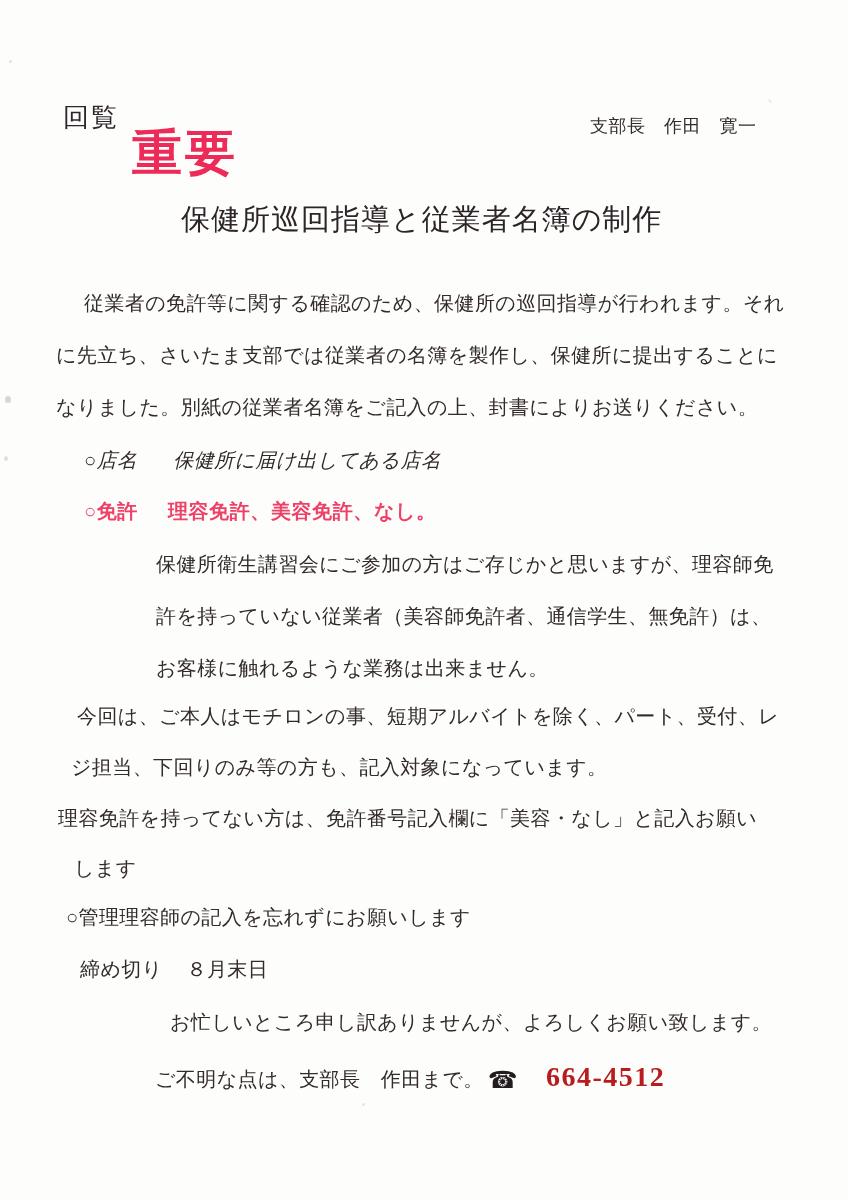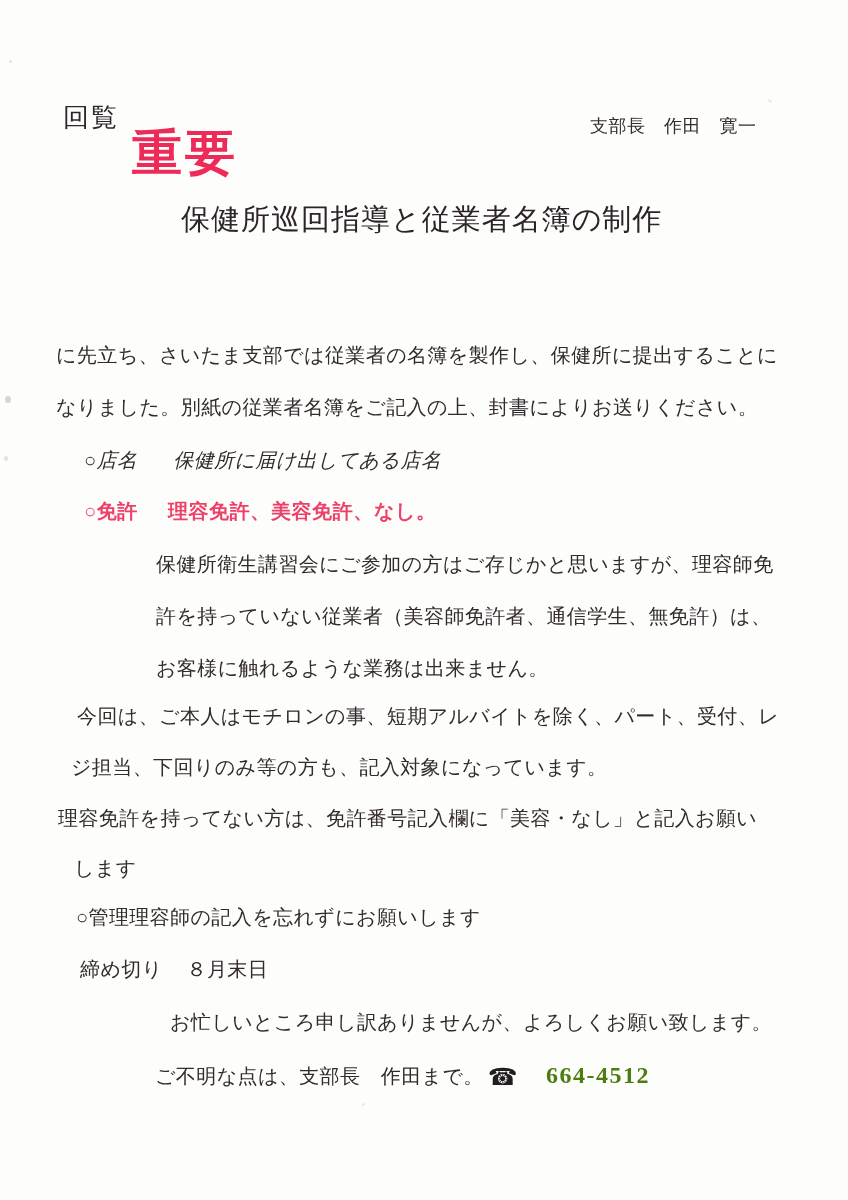--- a/index.html
+++ b/index.html
@@ -52,39 +52,39 @@
   .note1{top:554px;left:156px;}
   .note2{top:606px;left:156px;}
   .note3{top:658px;left:156px;}
 
   .scope1{top:706px;left:77px;}
   .scope2{top:757px;left:71px;}
 
   .request1{top:808px;left:58px;}
   .request2{top:858px;left:74px;}
 
-  .manager{top:907px;left:76px;}
+  .manager{top:907px;left:66px;}
 
   .deadline{top:959px;left:65px;margin-left:15px;}
   .deadline .val{margin-left:24px;}
 
   .closing{top:1012px;left:170px;}
 
   .contact{top:1063px;left:155px;}
   .contact .phone-icon{
     font-family:"DejaVu Sans","Liberation Sans",sans-serif;
     font-weight:bold;font-size:24px;
     margin-left:4px;
     position:relative;top:2px;
     color:#221c1e;
   }
   .contact .phone-number{
     margin-left:28px;
-    font-weight:bold;font-size:24px;letter-spacing:1.5px;
-    color:#4d7c0f;
+    font-weight:bold;font-size:28px;letter-spacing:1.5px;
+    color:#b91c1c;
   }
 
   
   .speck{position:absolute;border-radius:50%;}
   .speck.s1{top:396px;left:5px;width:6px;height:7px;background:#b9b4b4;opacity:.55;}
   .speck.s2{top:456px;left:4px;width:4px;height:5px;background:#c7c2c2;opacity:.5;}
   .speck.s3{top:60px;left:9px;width:3px;height:3px;background:#d5d1d1;opacity:.6;}
   .speck.s4{top:100px;left:768px;width:4px;height:2px;background:#d8d4d4;opacity:.6;transform:rotate(35deg);}
   .speck.s5{top:1103px;left:362px;width:3px;height:3px;background:#cfd4de;opacity:.5;}
 </style>
@@ -92,20 +92,21 @@
 <body>
 
 <div class="page">
 
   <div class="line kairan">回覧</div>
   <div class="line important">重要</div>
   <div class="line signature">支部長　作田　寛一</div>
 
   <div class="line doc-title">保健所巡回指導と従業者名簿の制作</div>
 
+  <div class="line intro1">従業者の免許等に関する確認のため、保健所の巡回指導が行われます。それ</div>
   <div class="line intro3">なりました。別紙の従業者名簿をご記入の上、封書によりお送りください。</div>
   <div class="line intro2">に先立ち、さいたま支部では従業者の名簿を製作し、保健所に提出することに</div>
 
   <div class="line shop">
     <span>○店名</span><span class="val">保健所に届け出してある店名</span>
   </div>
 
   <div class="line license">
     <span>○免許</span><span class="val">理容免許、美容免許、なし。</span>
   </div>

